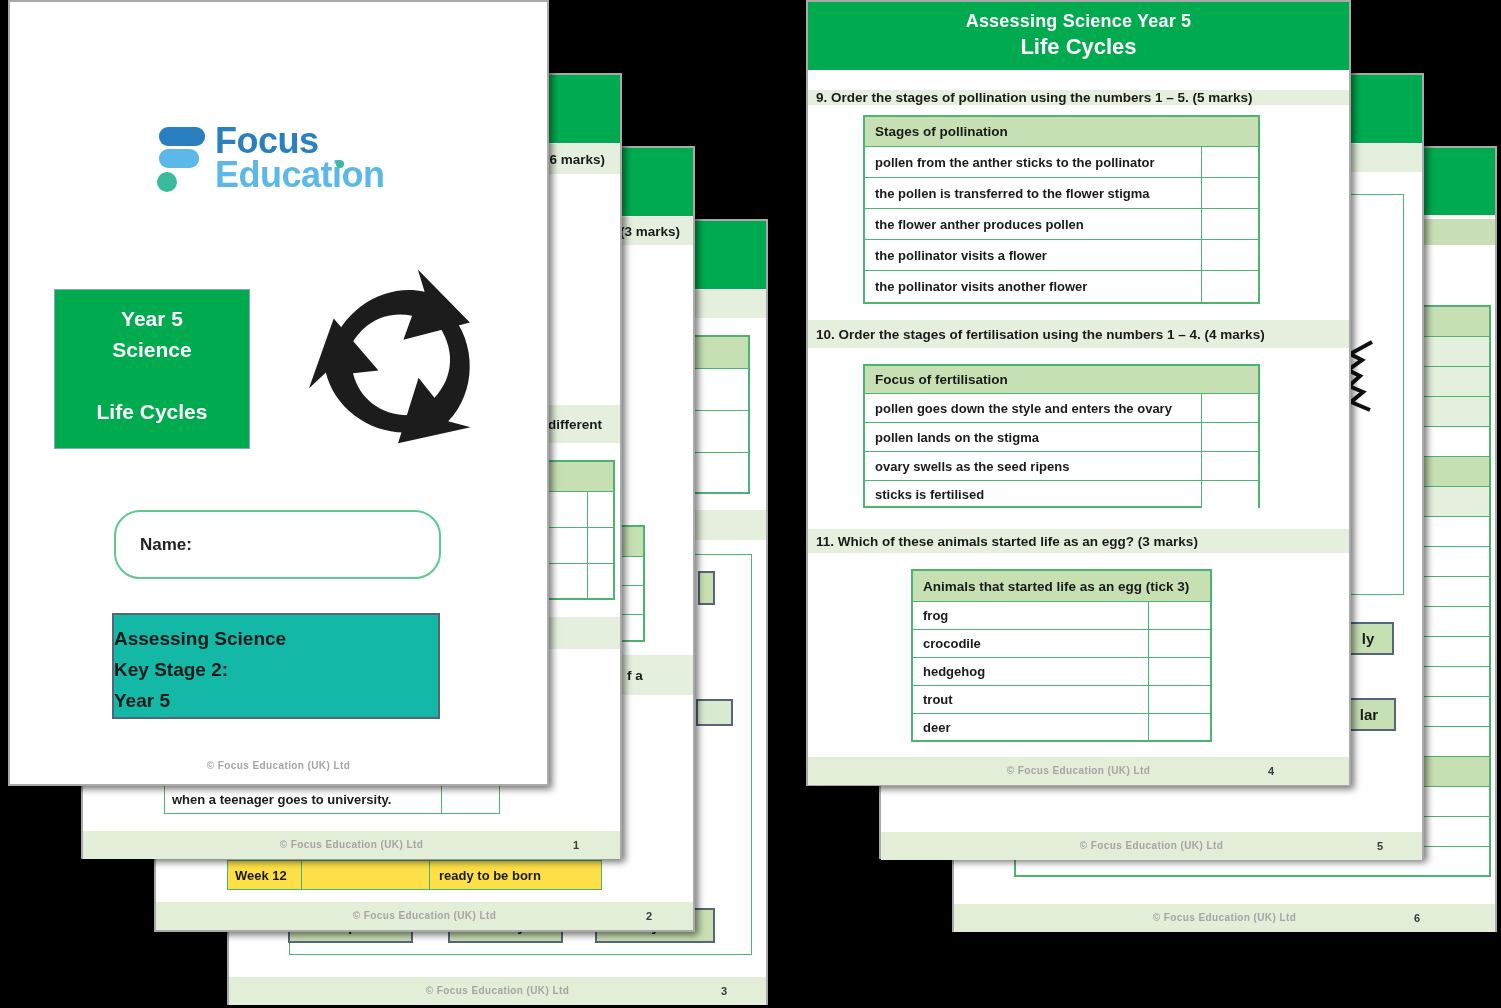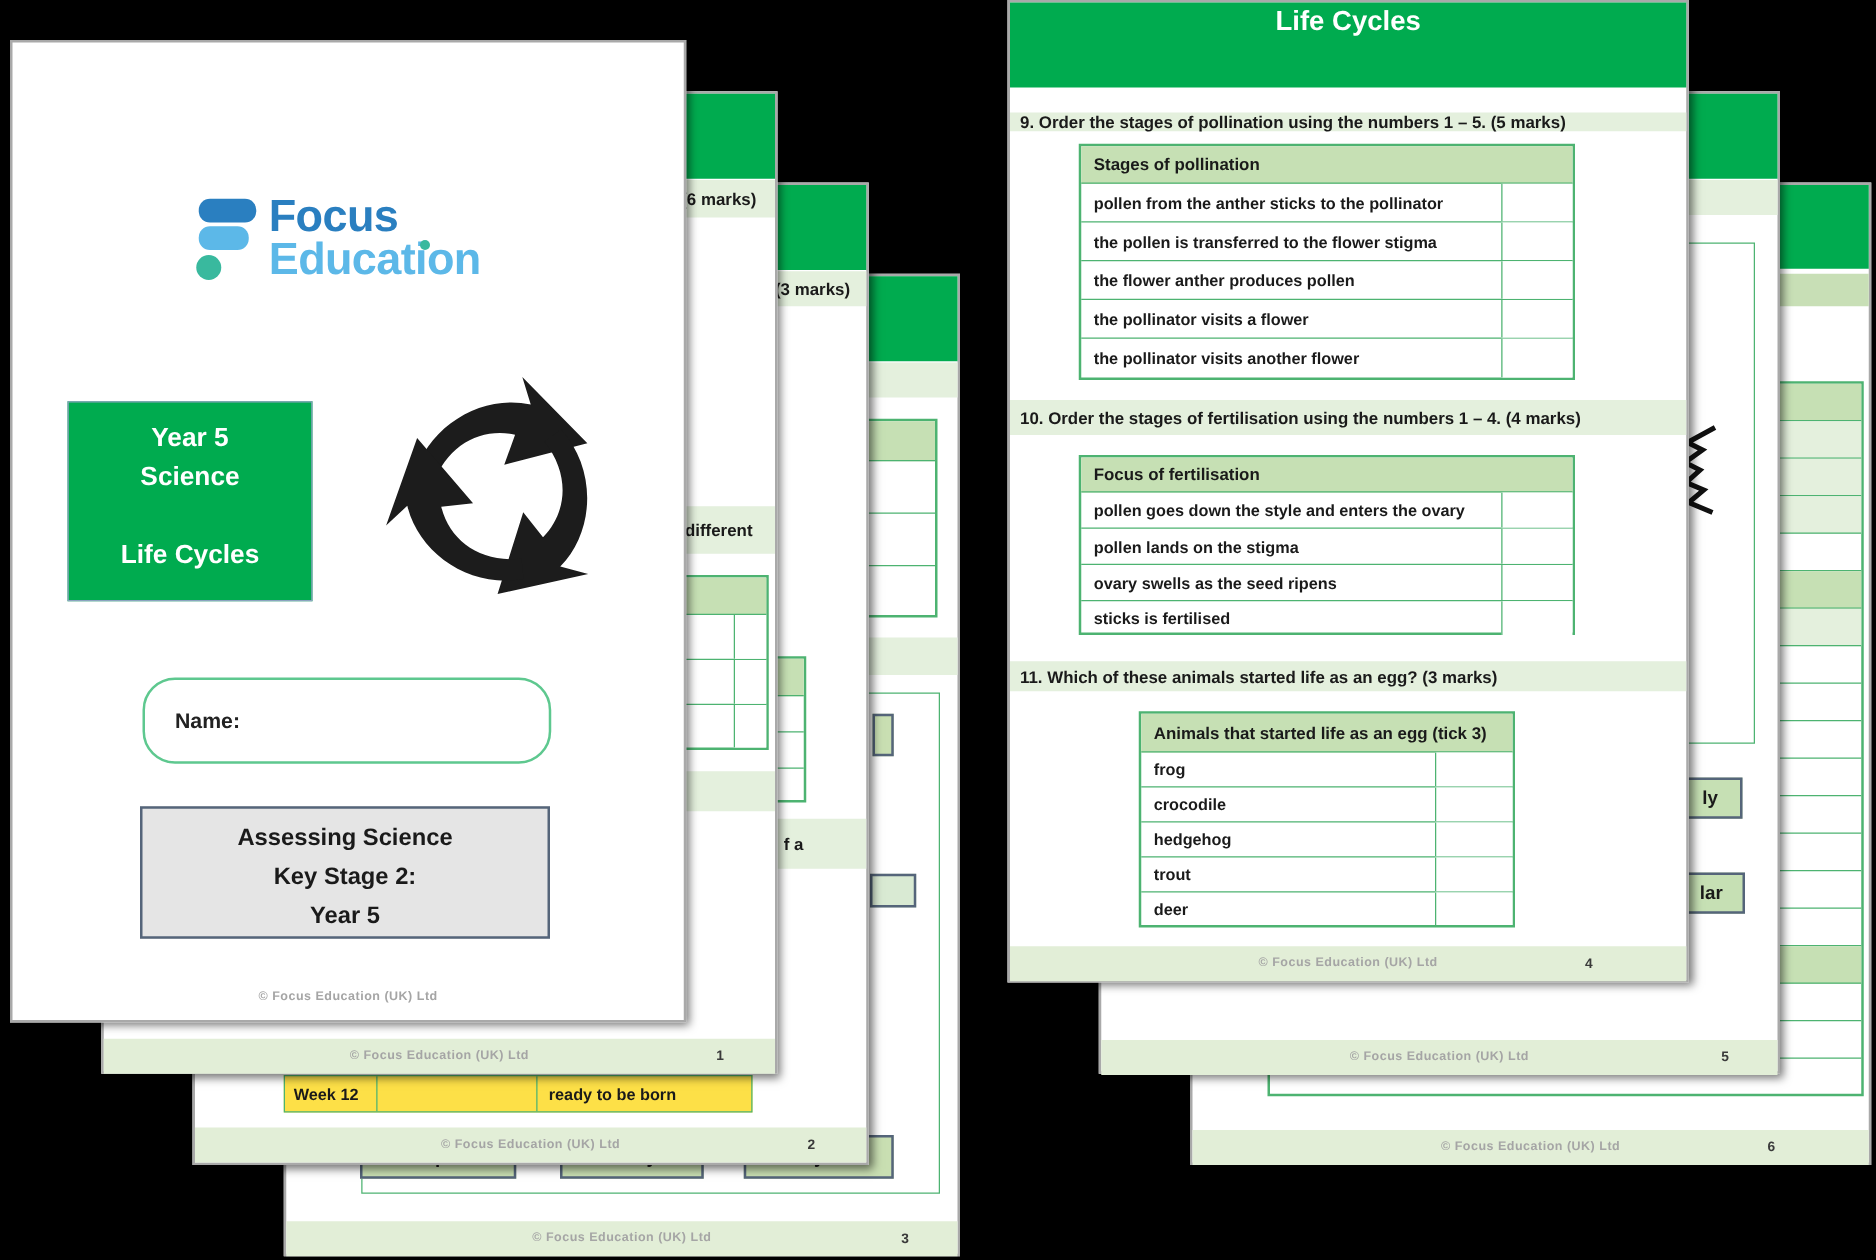--- a/index.html
+++ b/index.html
@@ -33,22 +33,22 @@
     color:var(--ftxt);font-weight:600;letter-spacing:.4px;}
   .pagenum{position:absolute;top:8px;font-size:11px;color:#3A3A3A;font-weight:bold;}
   .labelbox{position:absolute;background:var(--label);border:2px solid var(--labelb);
     display:flex;align-items:center;justify-content:center;font-weight:bold;
     color:var(--ink);font-size:15px;}
   .outline{position:absolute;border:1.5px solid var(--bgreen);background:#fff;}
   .coverbox{position:absolute;background:var(--green);border:1px solid #8CA3C0;
     color:#fff;font-weight:bold;font-size:21px;text-align:center;line-height:31px;padding-top:13px;}
   .namebox{position:absolute;border:2px solid #5EC88F;border-radius:26px;background:#fff;
     display:flex;align-items:center;padding-left:24px;font-size:17px;font-weight:600;color:#222;}
-  .assessbox{position:absolute;background:#e5e5e5;border:2px solid var(--labelb);
-    text-align:center;font-weight:bold;font-size:19px;color:var(--ink);line-height:31px;padding-top:8px;}
+  .assessbox{position:absolute;background:#14b8a6;border:2px solid var(--labelb);
+    text-align:left;font-weight:bold;font-size:19px;color:var(--ink);line-height:31px;padding-top:8px;}
   .coverfoot{position:absolute;left:0;right:0;text-align:center;font-size:10px;
     color:var(--ftxt);font-weight:600;letter-spacing:.4px;}
   .logo{position:absolute;}
   .logoword{font-weight:bold;font-size:36px;line-height:34px;letter-spacing:-0.5px;}
 </style>
 </head>
 <body>
 
 <div class="stage">
 
@@ -145,21 +145,21 @@
     <div style="position:absolute;left:81px;top:709px;width:336px;height:30px;border:1px solid var(--bgreen);display:flex;background:#fff;">
       <div class="ttxt" style="padding-left:7px;">when a teenager goes to university.</div>
       <div class="tick" style="width:58px;"></div>
     </div>
     <div class="footband" style="top:756px;">
       <div class="foottext">© Focus Education (UK) Ltd</div>
       <div class="pagenum" style="left:490px;">1</div>
     </div>
   </div>
 
-  <div class="sheet" style="left:8px;top:0px;width:541px;height:786px;z-index:4;margin-top:32px;">
+  <div class="sheet" style="left:8px;top:0px;width:541px;height:786px;z-index:4;">
 
     <div class="logo" style="left:147px;top:122px;">
       <div style="position:absolute;left:0;top:3px;width:48px;height:66px;">
         <div style="position:absolute;left:2px;top:0;width:46px;height:19px;border-radius:9px;background:var(--blue1);"></div>
         <div style="position:absolute;left:2px;top:22px;width:40px;height:19px;border-radius:9px;background:var(--blue2);"></div>
         <div style="position:absolute;left:0;top:45px;width:20px;height:20px;border-radius:50%;background:var(--teal);"></div>
       </div>
       <div style="position:absolute;left:58px;top:0;width:260px;">
         <div class="logoword" style="color:var(--blue1);">Focus</div>
         <div class="logoword" style="color:var(--blue2);position:relative;">Education</div>
@@ -239,20 +239,21 @@
     <div class="labelbox" style="left:461px;top:547px;width:52px;height:33px;background:var(--cell);">ly</div>
     <div class="labelbox" style="left:461px;top:623px;width:54px;height:33px;background:var(--cell);">lar</div>
     <div class="footband" style="top:757px;">
       <div class="foottext">© Focus Education (UK) Ltd</div>
       <div class="pagenum" style="left:496px;">5</div>
     </div>
   </div>
 
   <div class="sheet" style="left:806px;top:0px;width:545px;height:786px;z-index:3;">
     <div class="greenhead">
+      <div class="gh1">Assessing Science Year 5</div>
       <div class="gh2">Life Cycles</div>
     </div>
 
     <div class="band" style="top:88px;height:15px;">
       <div class="qtext" style="left:8px;">9.  Order the stages of pollination using the numbers 1 – 5. (5 marks)</div>
     </div>
     <div class="tbl" style="left:55px;top:113px;width:397px;height:189px;">
       <div class="trow thead" style="height:30px;">Stages of pollination</div>
       <div class="trow" style="height:31px;">
           <div class="ttxt">pollen from the anther sticks to the pollinator</div>

